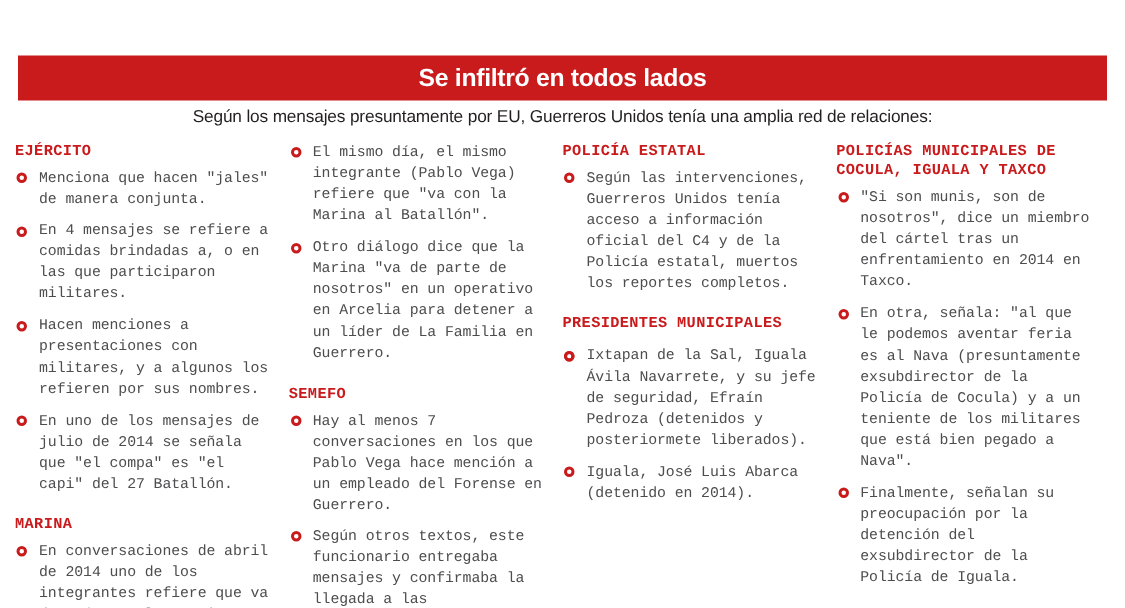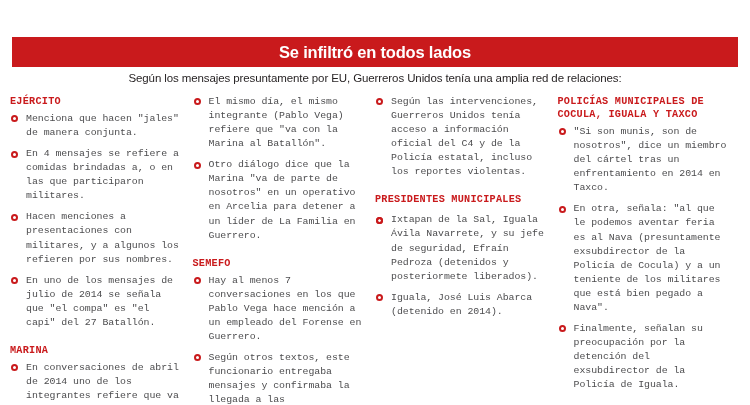--- a/index.html
+++ b/index.html
@@ -222,24 +222,25 @@
           <li class="bullet-item">
             <span class="bullet-marker"></span>
             <span>Según otros textos, este funcionario entregaba mensajes y confirmaba la llegada a las instalaciones de muertos por causas violentas.</span>
           </li>
         </ul>
       </div>
     </div>
 
     <div class="column">
       <div class="section">
-        <ul class="bullets">
-          <li class="bullet-item">
-            <span class="bullet-marker"></span>
-            <span>Según las intervenciones, Guerreros Unidos tenía acceso a información oficial del C4 y de la Policía estatal, incluso los reportes violentas.</span>
+        <div class="section-heading">POLICÍA ESTATAL</div>
+        <ul class="bullets">
+          <li class="bullet-item">
+            <span class="bullet-marker"></span>
+            <span>Según las intervenciones, Guerreros Unidos tenía acceso a información oficial del C4 y de la Policía estatal, muertos los reportes completos.</span>
           </li>
         </ul>
       </div>
       <div class="section pad-top">
         <div class="section-heading">PRESIDENTES MUNICIPALES</div>
         <ul class="bullets">
           <li class="bullet-item">
             <span class="bullet-marker"></span>
           </li>
           <li class="bullet-item">

